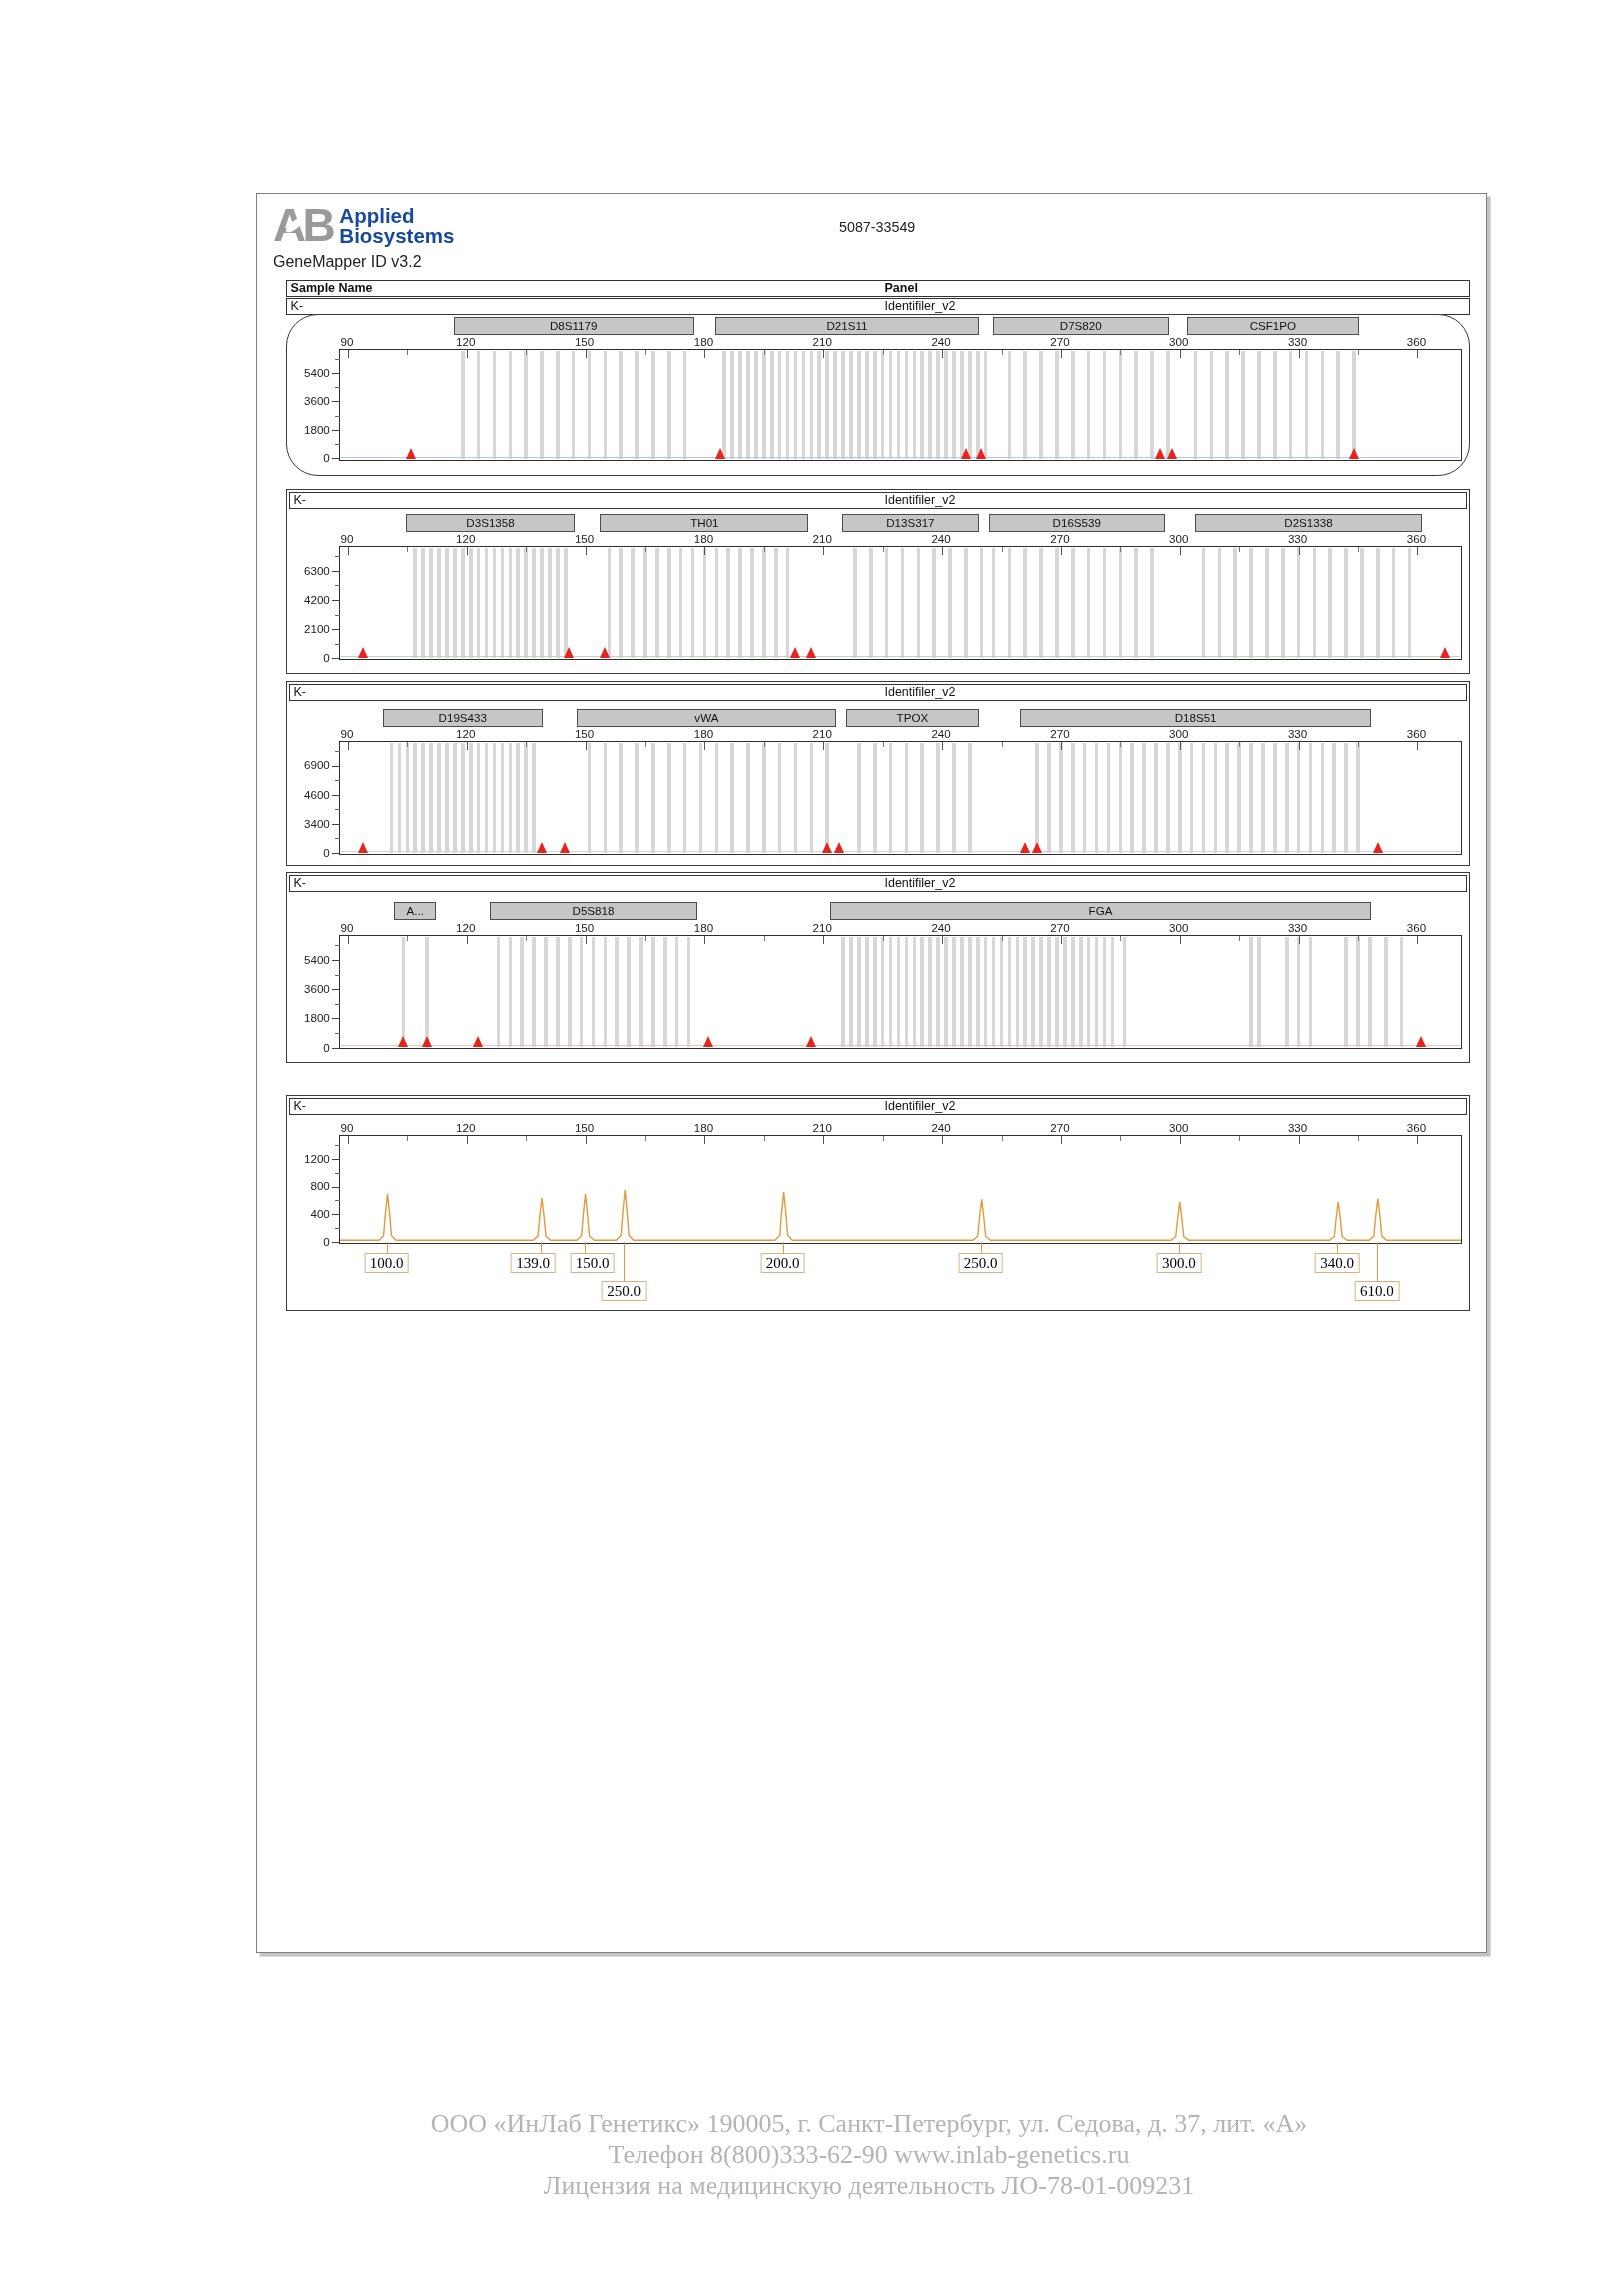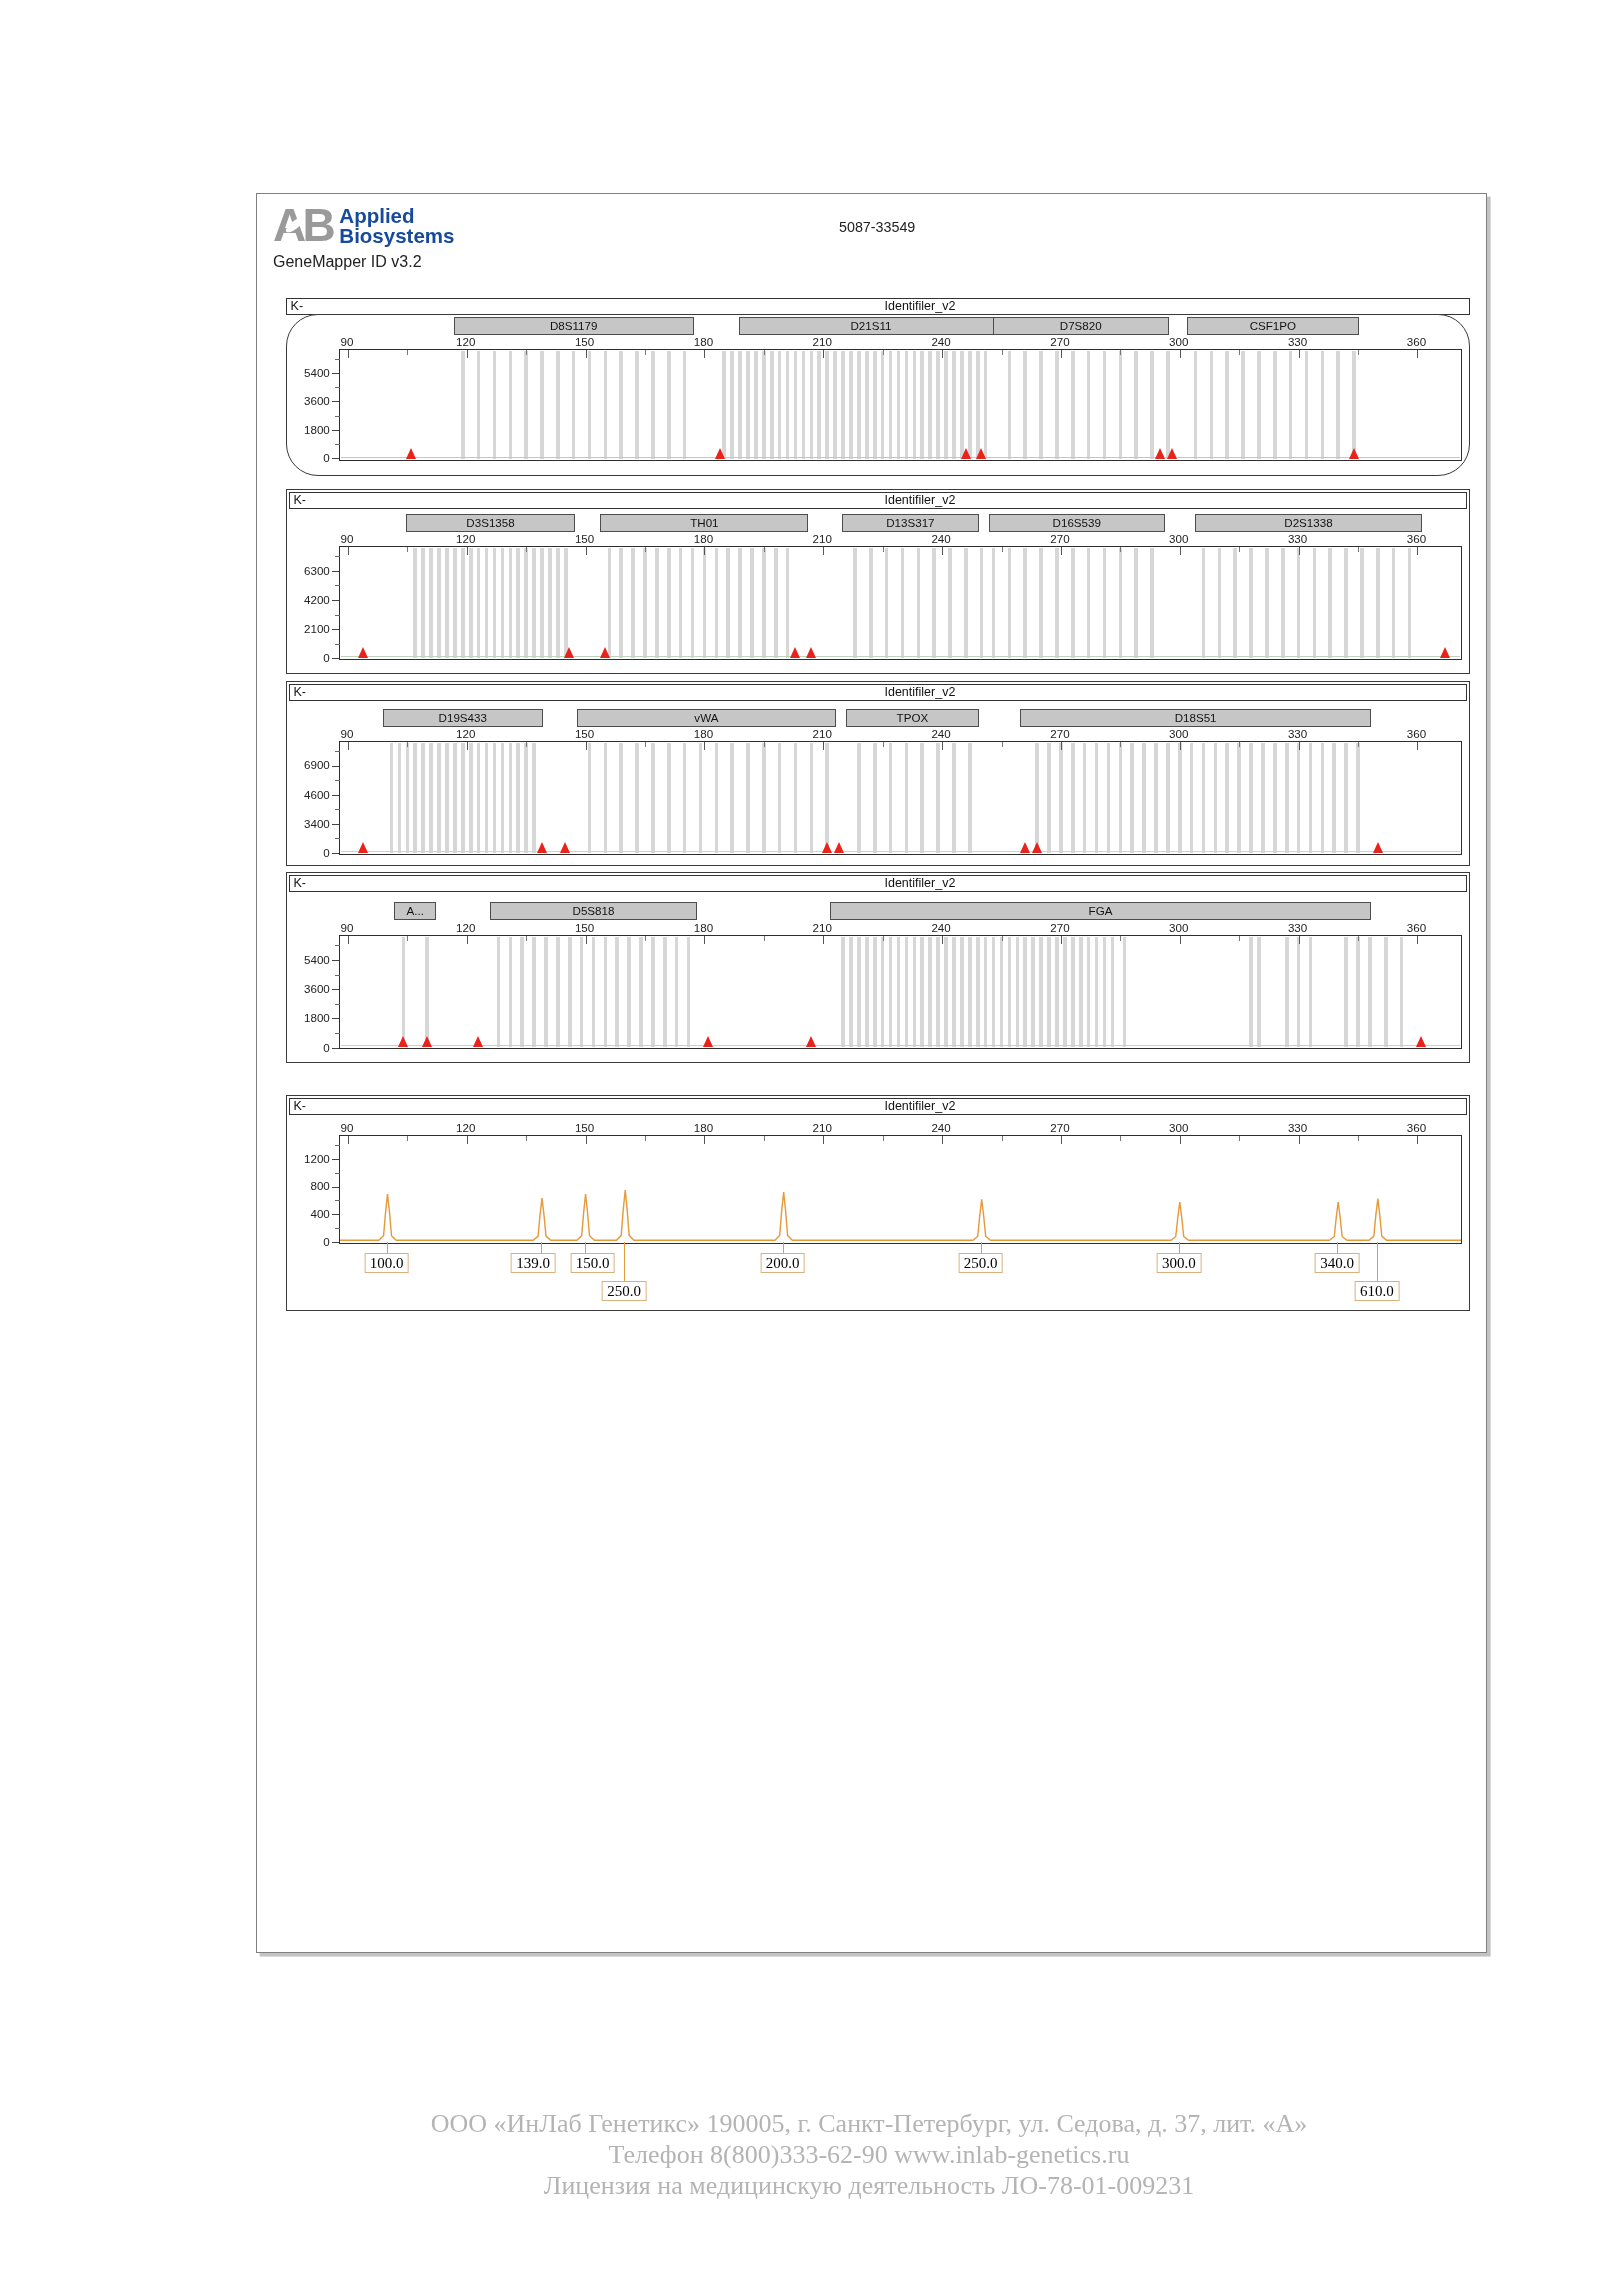--- a/index.html
+++ b/index.html
@@ -73,30 +73,34 @@
         <span class="leaf"></span>
       </div>
       <div class="abtxt">
         <div>Applied</div>
         <div>Biosystems</div>
       </div>
     </div>
     <div class="gm">GeneMapper ID v3.2</div>
     <div class="docnum">5087-33549</div>
 
+    <div class="trow bold" style="top:86px;">
+      <span class="c1">Sample Name</span>
+      <span class="c2">Panel</span>
+    </div>
     <div class="trow" style="top:104px;">
       <span class="c1">K-</span>
       <span class="c2">Identifiler_v2</span>
     </div>
 
     <div id="panels">
         <div class="frame" style="top: 120px; height: 160px; border-radius: 32px;">
           <div class="mstrip" style="top: 1.8px;">
             <div class="mbox" style="left: 10.2473%; width: 21.2014%;">D8S1179</div>
-            <div class="mbox" style="left: 33.5689%; width: 23.3216%; margin-left: 24px;">D21S11</div>
+            <div class="mbox" style="left: 33.5689%; width: 23.3216%;">D21S11</div>
             <div class="mbox" style="left: 58.3039%; width: 15.5477%;">D7S820</div>
             <div class="mbox" style="left: 75.6184%; width: 15.1943%;">CSF1PO</div>
           </div>
           <div class="xlabs" style="top: 19.6px;">
             <div class="xlab" style="left: 0.706714%;">90</div>
             <div class="xlab" style="left: 11.3074%;">120</div>
             <div class="xlab" style="left: 21.9081%;">150</div>
             <div class="xlab" style="left: 32.5088%;">180</div>
             <div class="xlab" style="left: 43.1095%;">210</div>
             <div class="xlab" style="left: 53.7102%;">240</div>

